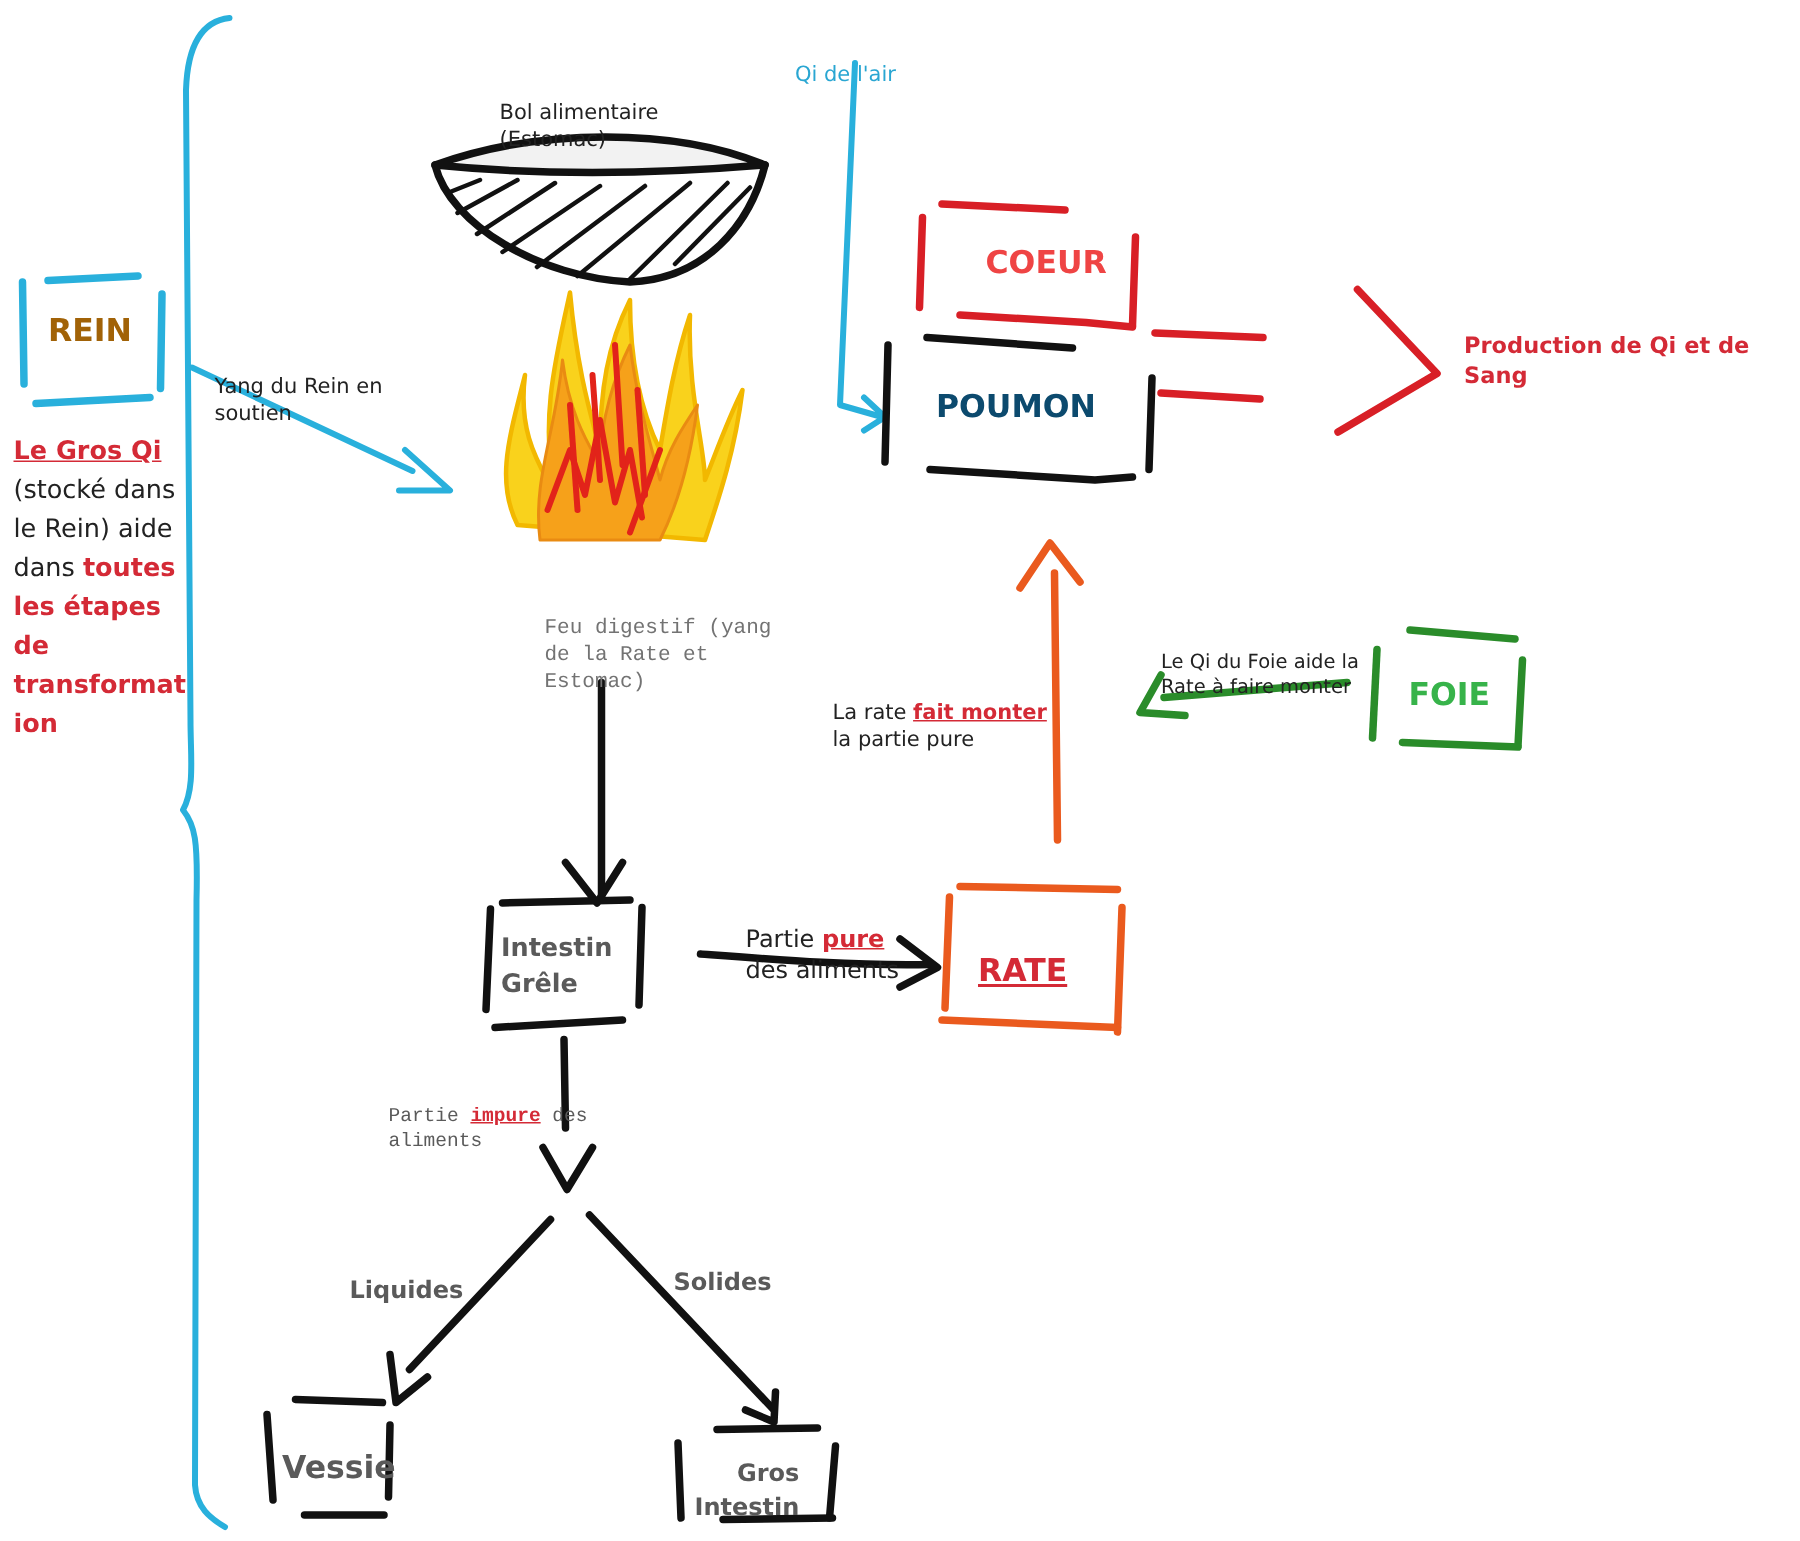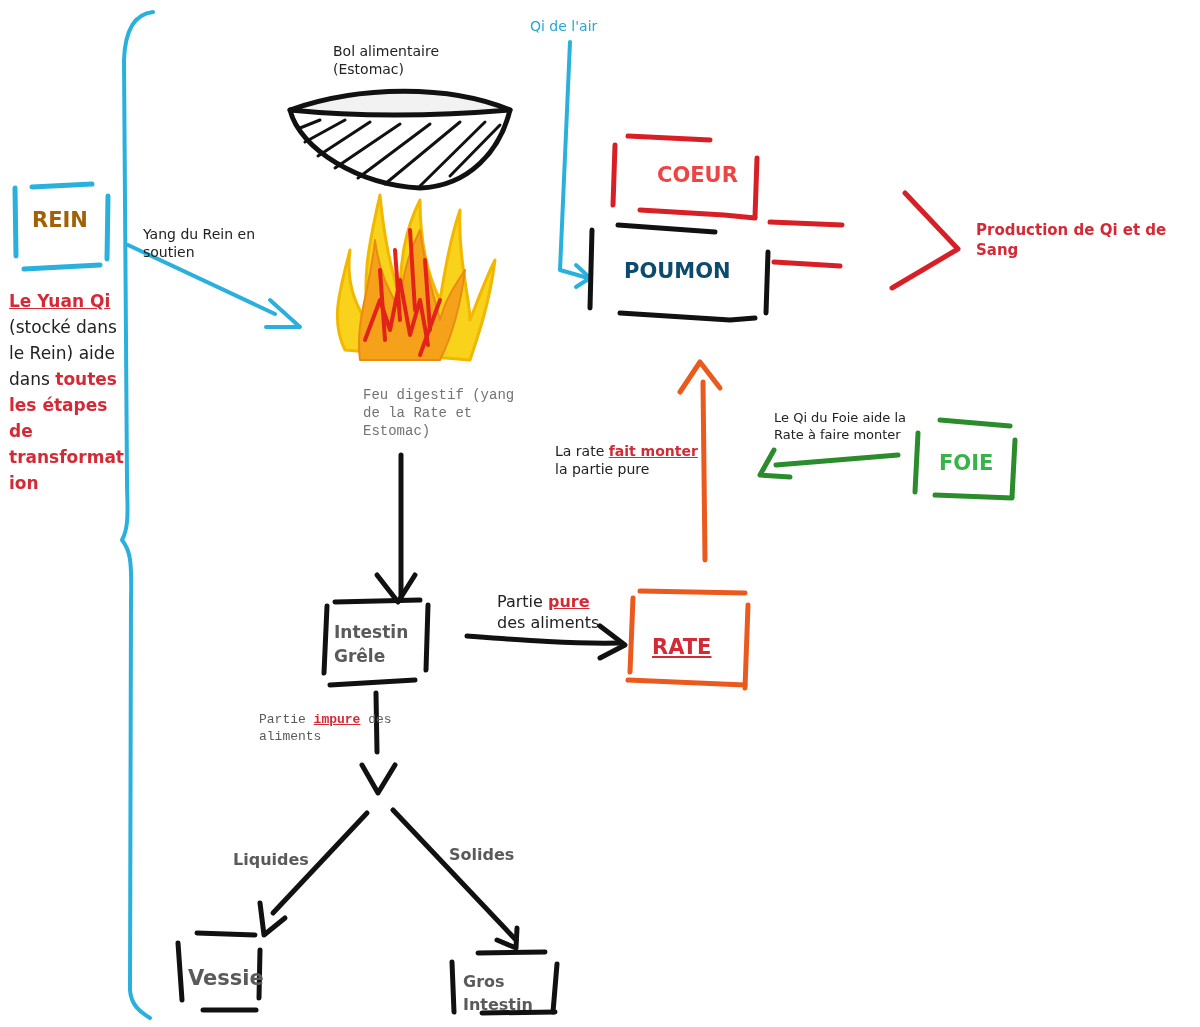--- a/index.html
+++ b/index.html
@@ -1,20 +1,20 @@
 <!DOCTYPE html>
 <html><head>
 <meta charset="utf-8">
 <style>
   html, body { margin:0; padding:0; background:#ffffff; }
   body { width:1200px; height:1027px; position:relative; overflow:hidden;
          font-family:"DejaVu Sans", sans-serif; }
   svg.draw { position:absolute; left:0; top:0; }
   .lbl { position:absolute; line-height:1.3; }
-  .sm { font-size:14px; color:#222; }
+  .sm { font-size:14px; color:#222;margin-top:24px; }
   .bold { font-weight:bold; }
   .red { color:#d42a36; }
   .u { text-decoration:underline; }
   .grey { color:#5a5a5a; }
   .box-text { font-weight:bold; font-size:21px; }
 </style>
 </head>
 <body>
 
 <svg class="draw" width="1200" height="1027" viewBox="0 0 1200 1027">
@@ -155,21 +155,21 @@
       <path d="M452 962 L454 1012"></path>
       <path d="M557 964 L553 1012"></path>
       <path d="M482 1013 L555 1012"></path>
     </g>
   </g>
 </svg>
 
 <div class="lbl box-text" style="left:32px;top:207px;color:#a16207;">REIN</div>
 
 <div class="lbl" style="left:9px;top:288px;font-size:17px;line-height:26px;width:120px;color:#222;">
-  <div class="bold red u">Le Yuan Qi</div>
+  <div class="bold red u">Le Gros Qi</div>
   <div>(stocké dans</div>
   <div>le Rein) aide</div>
   <div><span>dans </span><span class="bold red">toutes</span></div>
   <div class="bold red">les étapes</div>
   <div class="bold red">de</div>
   <div class="bold red">transformat</div>
   <div class="bold red">ion</div>
 </div>
 
 <div class="lbl sm" style="left:143px;top:225px;">
@@ -224,16 +224,16 @@
 <div class="lbl sm grey" style="left:259px;top:712px;font-size:13px;font-family:Liberation Mono, monospace;">
   <div><span>Partie </span><span class="bold red u">impure</span><span> des</span></div>
   <div>aliments</div>
 </div>
 
 <div class="lbl bold grey" style="left:233px;top:850px;font-size:16px;">Liquides</div>
 <div class="lbl bold grey" style="left:449px;top:845px;font-size:16px;">Solides</div>
 
 <div class="lbl bold grey" style="left:188px;top:965px;font-size:21px;">Vessie</div>
 
-<div class="lbl bold grey" style="left:463px;top:970px;font-size:16px;line-height:23px;">
+<div class="lbl bold grey" style="left:463px;top:970px;font-size:16px;line-height:23px;text-align:right;">
   <div>Gros</div>
   <div>Intestin</div>
 </div>
 
 </body></html>

